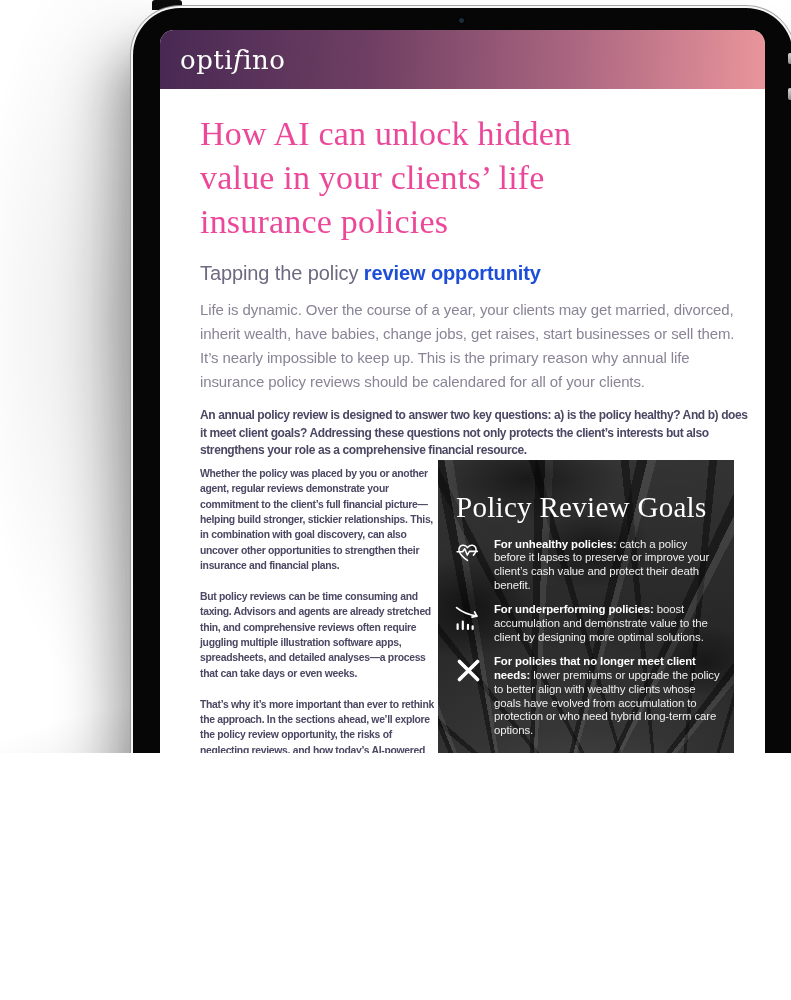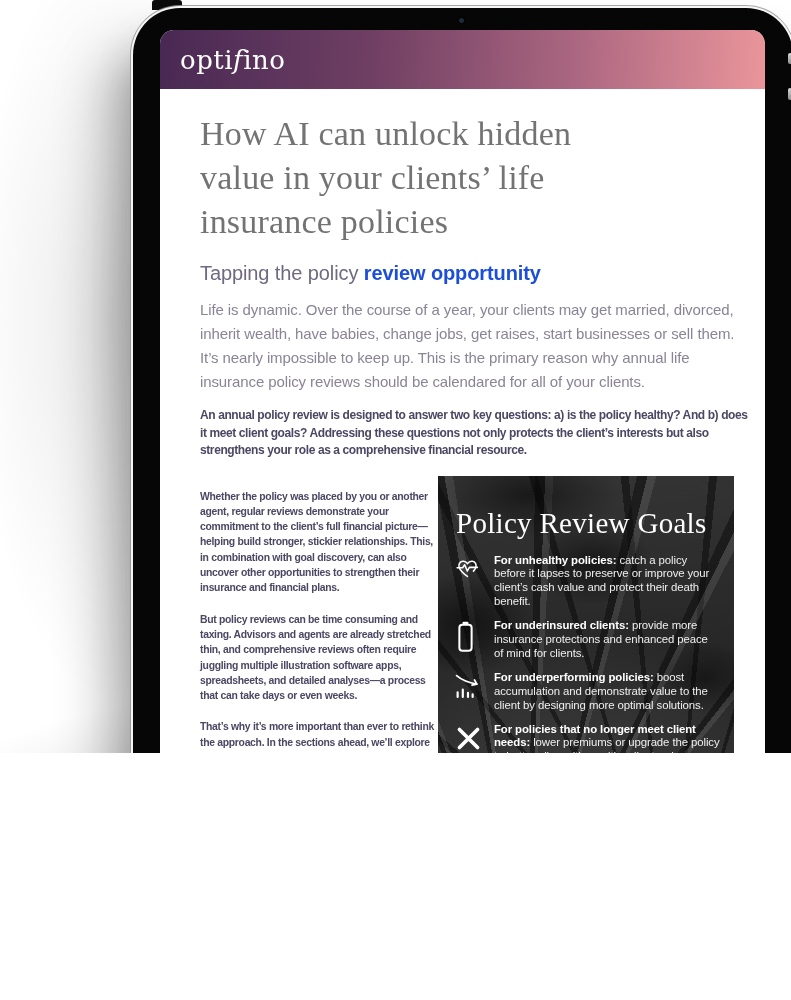--- a/index.html
+++ b/index.html
@@ -21,26 +21,26 @@
   .camera-dot{position:absolute;left:326px;top:10px;width:5px;height:5px;border-radius:50%;background:#1d2b3a;box-shadow:0 0 2px #000;}
   .screen{position:absolute;left:27px;top:22px;width:605px;height:804px;background:#ffffff;border-radius:14px;overflow:hidden;}
   
   .screen-header{height:59px;background:linear-gradient(93deg,#482953 0%,#6f3f63 35%,#aa6680 68%,#ea959b 100%);
     display:flex;align-items:center;padding-left:20px;box-sizing:border-box;}
   .logo{font-family:"DejaVu Serif","Liberation Serif",serif;font-size:26px;color:#ffffff;letter-spacing:0.5px;line-height:1;}
   .logo .f-lig{font-style:italic;}
   
   .content{padding:0 17px 0 40px;}
   .title{margin:23px 0 0 0;font-family:"Liberation Serif","DejaVu Serif",serif;font-weight:400;
-    font-size:34px;line-height:44px;letter-spacing:0.2px;color:#737373;max-width:430px;}
+    font-size:34px;line-height:44px;letter-spacing:0.2px;color:#ec4899;max-width:430px;}
   .subtitle{margin:17px 0 0 0;font-size:20px;line-height:24px;color:#6f6981;letter-spacing:-0.1px;}
   .subtitle b{color:#1d4ed8;font-weight:700;}
   .lead{margin:13px 0 0 0;font-size:15px;line-height:24px;color:#8a8496;letter-spacing:-0.1px;max-width:548px;}
   .intro-bold{margin:13px 0 0 0;font-size:12px;line-height:17.5px;color:#4c4763;font-weight:700;letter-spacing:-0.4px;max-width:548px;}
-  .columns{display:flex;margin-top:16px;align-items:flex-end;}
+  .columns{display:flex;align-items:center;}
   .left-col{width:238px;flex:0 0 238px;}
   .left-col p{margin:0 0 16px 0;font-size:10.4px;line-height:15.3px;color:#4c4763;font-weight:700;letter-spacing:-0.3px;}
   
   .goals-panel{position:relative;width:296px;height:367px;box-sizing:border-box;padding:30px 14px 0 16px;overflow:hidden;
     background-color:#4b4b4b;
     background-image:
       repeating-conic-gradient(from -35deg at 30% 130%, rgba(15,15,15,0.60) 0deg 1.2deg, rgba(150,150,150,0.18) 1.2deg 2.2deg, rgba(0,0,0,0) 2.2deg 12deg),
       repeating-conic-gradient(from 200deg at 78% 125%, rgba(10,10,10,0.55) 0deg 1deg, rgba(0,0,0,0) 1deg 11deg),
       radial-gradient(120% 75% at 50% 118%, rgba(235,235,235,0.50) 0%, rgba(160,160,160,0.25) 30%, rgba(45,45,45,0.15) 60%, rgba(0,0,0,0.40) 100%),
       linear-gradient(175deg,#585858 0%,#3f3f3f 55%,#2b2b2b 100%);}
@@ -97,29 +97,20 @@
               <div class="goal-item">
                 <span class="goal-icon">
                   <svg viewBox="0 0 26 24" width="27" height="25">
                     <path d="M13 20.5C9.6 18.2 6.2 15.2 5 11.9 4 9.2 5.6 6.4 8.3 6c1.9-.3 3.6.7 4.7 2.2 1.1-1.5 2.8-2.5 4.7-2.2 2.7.4 4.3 3.2 3.3 5.9-.5 1.3-1.3 2.5-2.3 3.6" fill="none" stroke="#fff" stroke-width="1.5" stroke-linecap="round"></path>
                     <polyline points="3,12.3 8.3,12.3 10.3,9.4 12.8,15.4 14.8,11.9 22.5,11.9" fill="none" stroke="#fff" stroke-width="1.5" stroke-linecap="round" stroke-linejoin="round"></polyline>
                   </svg>
                 </span>
                 <p class="goal-text"><b>For unhealthy policies:</b><span> catch a policy before it lapses to preserve or improve your client’s cash value and protect their death benefit.</span></p>
               </div>
 
-              <div class="goal-item">
-                <span class="goal-icon">
-                  <svg viewBox="0 0 20 38" width="17" height="33" style="margin-left:3px;">
-                    <rect x="6.5" y="1.5" width="7" height="3.5" rx="1.2" fill="#fff"></rect>
-                    <rect x="2.8" y="5.2" width="14.4" height="30.5" rx="3.5" fill="none" stroke="#fff" stroke-width="2.4"></rect>
-                  </svg>
-                </span>
-                <p class="goal-text"><b>For underinsured clients:</b><span> provide more insurance protections and enhanced peace of mind for clients.</span></p>
-              </div>
 
               <div class="goal-item">
                 <span class="goal-icon">
                   <svg viewBox="0 0 28 26" width="29" height="27">
                     <path d="M2.5 3.5c6 5 11 6.8 19.5 8.2" fill="none" stroke="#fff" stroke-width="1.7" stroke-linecap="round"></path>
                     <polyline points="17.4,12.6 22,11.7 19.8,7.6" fill="none" stroke="#fff" stroke-width="1.7" stroke-linecap="round" stroke-linejoin="round"></polyline>
                     <path d="M3.5 19.5v4.5M8.5 17v7M13.5 20v4M18 21.5v2.5" fill="none" stroke="#fff" stroke-width="2.1" stroke-linecap="round"></path>
                   </svg>
                 </span>
                 <p class="goal-text"><b>For underperforming policies:</b><span> boost accumulation and demonstrate value to the client by designing more optimal solutions.</span></p>

